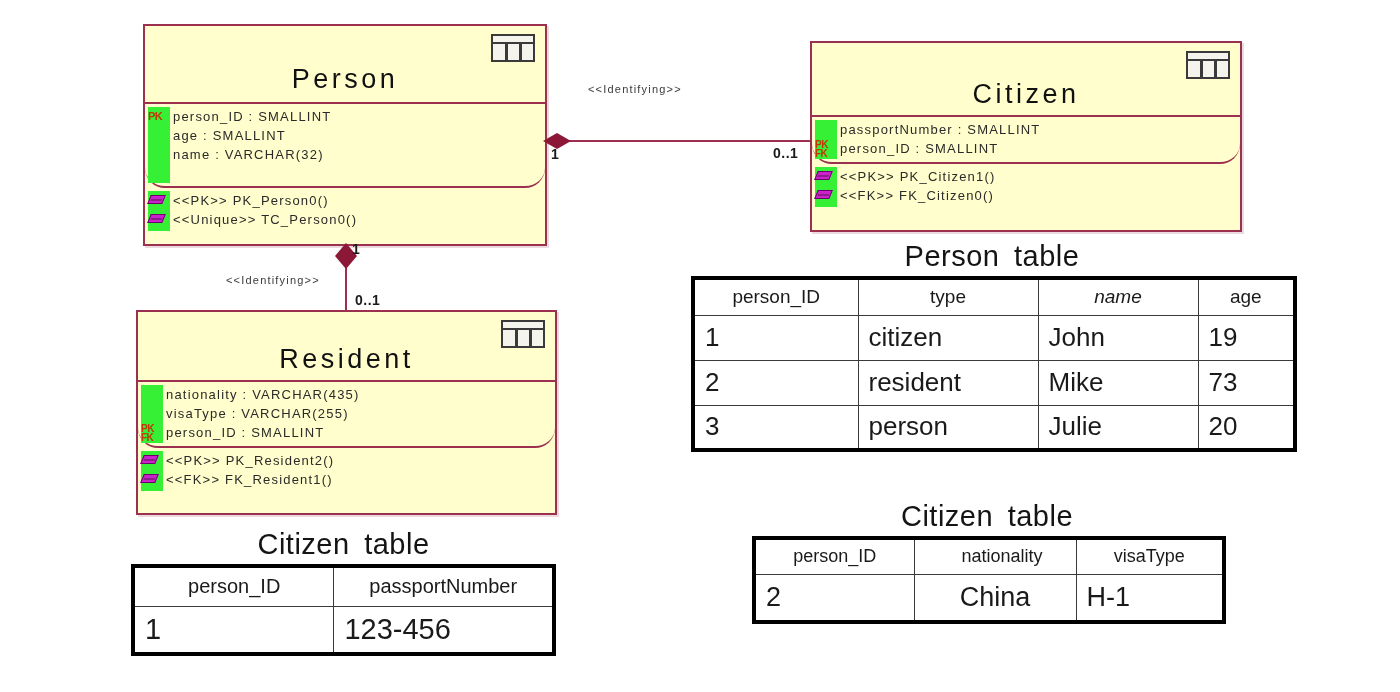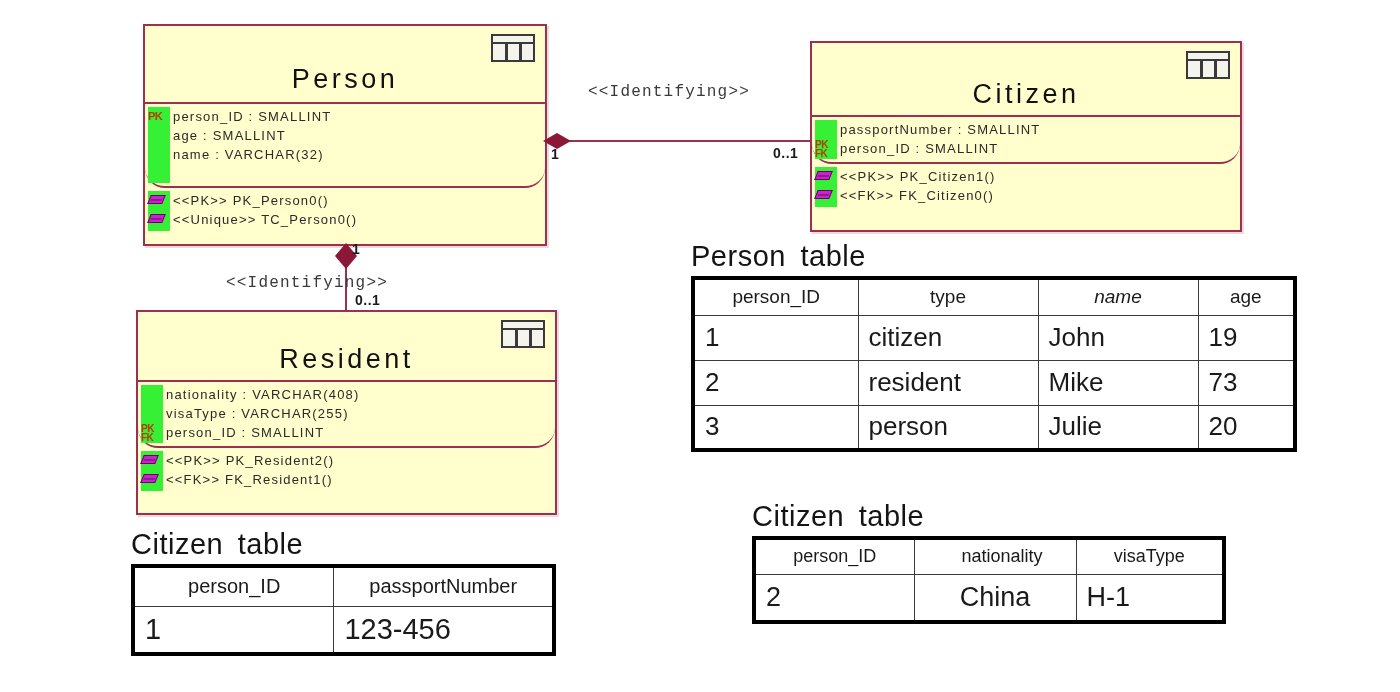--- a/index.html
+++ b/index.html
@@ -152,42 +152,42 @@
     height: 16px;
     clip-path: polygon(0% 50%, 50% 0%, 100% 50%, 50% 100%);
   }
   .diamond.vert {
     width: 22px;
     height: 26px;
     clip-path: polygon(50% 0%, 100% 50%, 50% 100%, 0% 50%);
   }
   .conn-label {
     position: absolute;
-    font-size: 16px;
+    font-size: 11px;
     letter-spacing: 1.2px;
     color: #3a3a3a;
     white-space: nowrap;
-    font-family: Liberation Mono, monospace;
+    font-family: Liberation Sans, sans-serif;
   }
   .mult {
     position: absolute;
     font-size: 14px;
     font-weight: bold;
     color: #1a1a1a;
     white-space: nowrap;
     letter-spacing: 0.5px;
     font-family: "Liberation Sans", sans-serif;
   }
 
   
   .data-table-wrap {
     position: absolute;
   }
   .data-table-caption {
-    text-align: left;
+    text-align: center;
     font-size: 29px;
     color: #141414;
     letter-spacing: 0.5px;
     word-spacing: 6px;
     margin-bottom: 3px;
     font-family: "Liberation Sans", sans-serif;
     white-space: nowrap;
   }
   table.data-table {
     border-collapse: collapse;
@@ -304,21 +304,21 @@
     <div class="table-icon" style="right:10px; top:8px;">
       <div class="ti-h"></div>
         <div class="ti-v1"></div>
         <div class="ti-v2"></div>
     </div>
     <div class="uml-title" style="font-size:27px; line-height:70px; padding-top:12px;">Resident</div>
   </div>
   <div class="uml-compartment attrs" style="height:66px;">
     <div class="green-strip" style="height:58px;"></div>
     <div class="row">
-      <span>nationality : VARCHAR(408)</span>
+      <span>nationality : VARCHAR(435)</span>
     </div>
     <div class="row">
       <span>visaType : VARCHAR(255)</span>
     </div>
     <div class="row">
       <span class="marker pkfk">
         <span>PK</span>
           <span>FK</span>
       </span>
       <span>person_ID : SMALLINT</span>

